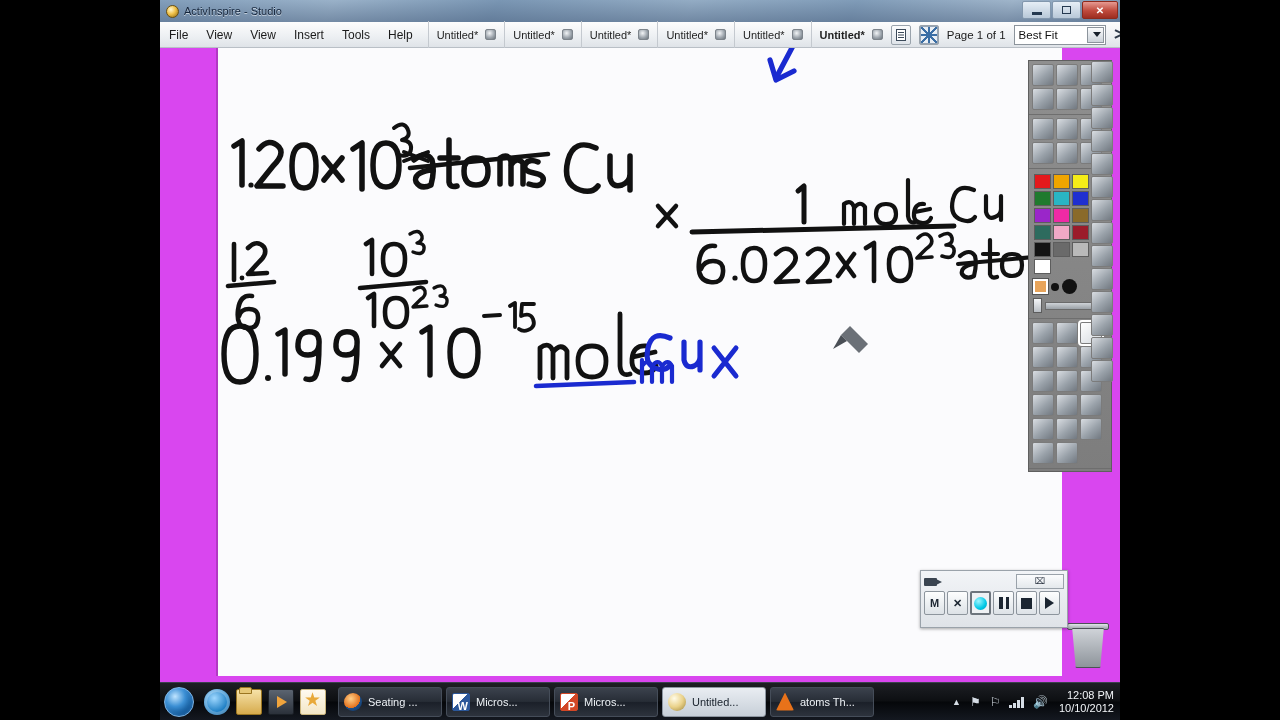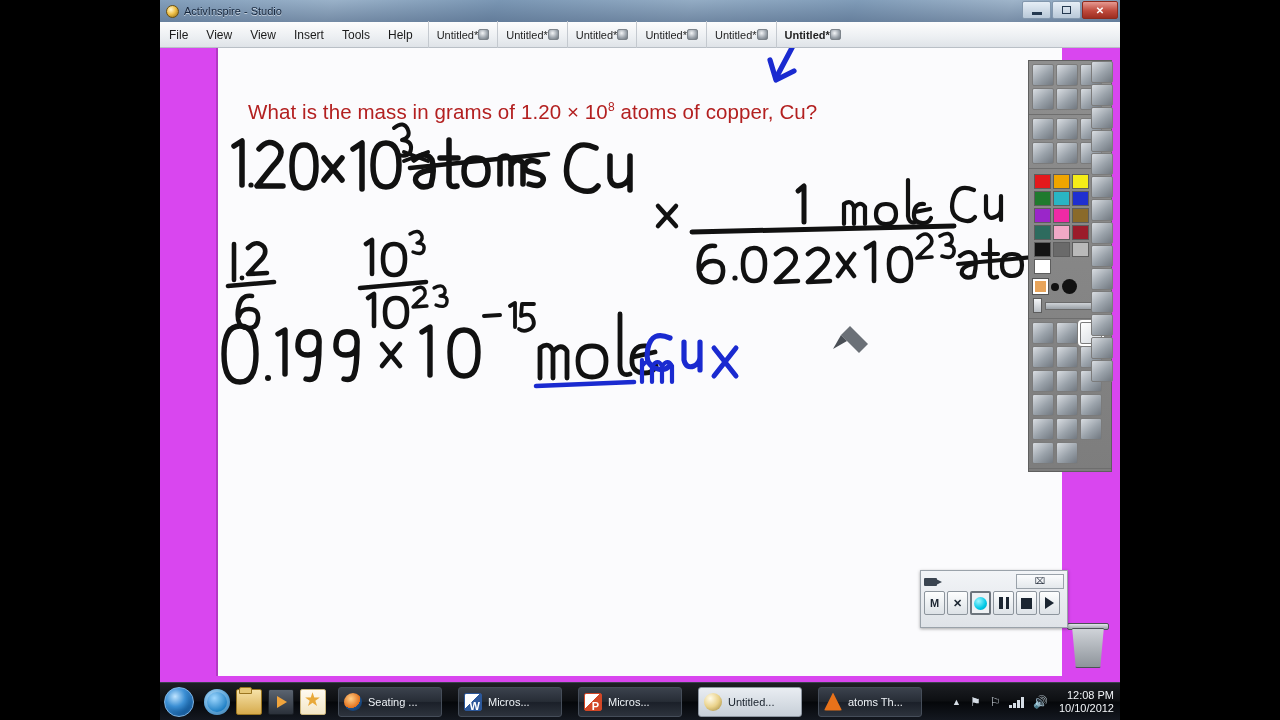--- a/index.html
+++ b/index.html
@@ -68,21 +68,21 @@
     border-bottom:1px solid #b9bfc6;
     display:flex; align-items:center;
   }
   .menu-item {
     padding:0 9px; height:26px; line-height:26px; font-size:12px; color:#1b1b1b;
     cursor:default; white-space:nowrap;
   }
 
   .doc-tabs { display:flex; align-items:center; height:26px; margin-left:6px; }
   .doc-tab {
-    display:flex; align-items:center; height:28px; padding:0 8px;
+    display:flex; align-items:center; gap:7px; height:28px; padding:0 8px;
     border-left:1px solid #c4c9cf; font-size:11px; color:#1f1f1f; white-space:nowrap;
   }
   .doc-tab.active { font-weight:bold; }
   .tab-doticon {
     width:11px; height:11px; border-radius:2px; flex:none;
     background:radial-gradient(circle at 40% 35%, #f3f5f7, #9aa2aa 60%, #6e757c);
     border:1px solid #7d848b;
   }
 
   .mb-right { margin-left:auto; display:flex; align-items:center; gap:8px; padding-right:6px; }
@@ -241,21 +241,21 @@
   .ico-media{
     background:linear-gradient(to bottom,#5b6470,#2b313a); border:1px solid #1a1f26;border-radius:2px;
   }
   .ico-media:before{content:"";position:absolute;left:8px;top:6px;border-top:6px solid transparent;border-bottom:6px solid transparent;border-left:10px solid #f0a43c;}
   .ico-star{
     background:linear-gradient(to bottom,#fffaf0,#f3e6c6); border:1px solid #c9b47d;border-radius:2px;
   }
   .ico-star:before{
     content:"★"; position:absolute; left:3px; top:-2px; font-size:19px; color:#e8a93a;
   }
-  .tb-tasks { display:flex; align-items:center; gap:16px; margin-left:12px; }
+  .tb-tasks { display:flex; align-items:center; gap:4px; margin-left:12px; }
   .task-btn {
     display:flex; align-items:center; gap:6px; height:30px; padding:0 8px 0 5px;
     min-width:104px;
     border:1px solid #454d59; border-radius:3px;
     background:linear-gradient(to bottom,#3b424d 0%,#272d36 48%,#1b2029 52%,#2d333d 100%);
     font-size:11px; color:#eef2f6; white-space:nowrap;
   }
   .task-btn.active { background:linear-gradient(to bottom,#e9edf2,#c7cfd8); color:#17202b; border-color:#8d96a1;}
   .tk-ico{ width:18px;height:18px;flex:none;border-radius:2px;}
   .tk-ff{ border-radius:50%; background:radial-gradient(circle at 38% 32%,#ffd089,#e2701c 55%,#1d4f8a 56%,#0d2d55);}
@@ -330,29 +330,40 @@
           <div class="doc-tab">
             <span>Untitled*</span>
             <span class="tab-doticon"></span>
           </div>
           <div class="doc-tab active">
             <span>Untitled*</span>
             <span class="tab-doticon"></span>
           </div>
         </div>
 
+        <div class="mb-right">
+          <div class="mb-icon-btn">
+              <span class="icon-page"></span>
+            </div>
+          <div class="mb-icon-btn">
+              <span class="icon-snow"></span>
+            </div>
+          <div class="page-label">Page 1 of 1</div>
+          <div class="zoom-select">
+            <span>Best Fit</span>
+            <span class="zoom-arrow"></span>
+          </div>
+          <div class="icon-shrink"></div>
+        </div>
       </div>
 
       <div id="canvas-wrap">
         <div class="canvas-left-shadow"></div>
         <div id="canvas">
 
-          <div class="question">
-            <span>What is the mass in grams of 1.20 × 10</span><sup>8</sup><span> atoms of copper, Cu?</span>
-          </div>
 
           <svg class="hw" style="left:0;top:0;" width="844" height="628" viewBox="0 0 844 628">
             <g fill="none" stroke="#111" stroke-width="5.5" stroke-linecap="round" stroke-linejoin="round">
 
               <path d="M16 98 l8 -5 l0 44"></path>
               <circle cx="33" cy="137" r="2.6" fill="#111" stroke="none"></circle>
               <path d="M41 101 q10 -12 20 -2 q6 7 -6 19 l-16 20 l26 0"></path>
               <path d="M86 97 q-12 0 -12 21 q0 22 12 22 q12 0 12 -22 q0 -21 -12 -21"></path>
               <path d="M106 110 l18 22 M124 110 l-18 22"></path>
               <path d="M135 101 l9 -6 l0 46"></path>

